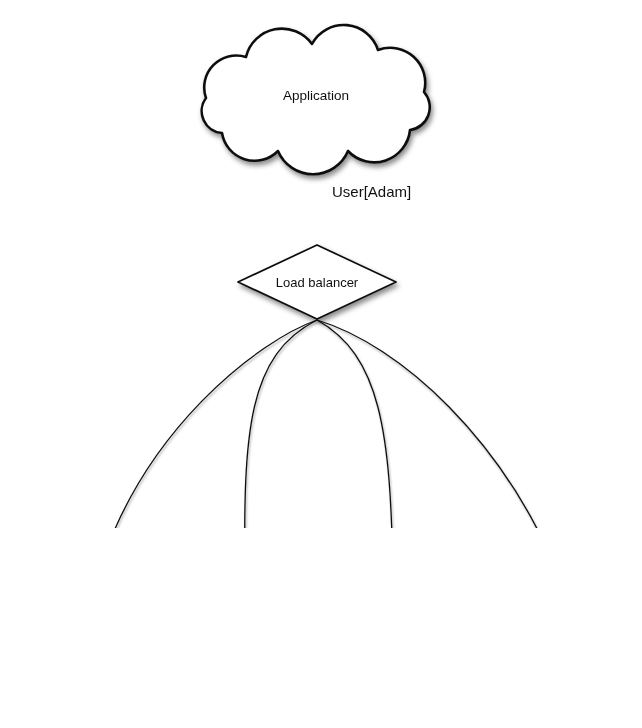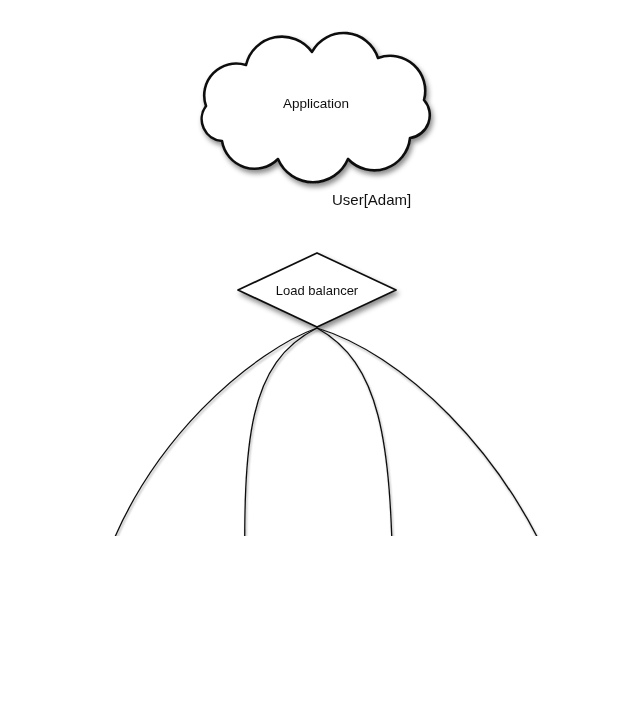--- a/index.html
+++ b/index.html
@@ -6,21 +6,20 @@
     margin: 0;
     padding: 0;
     background: #ffffff;
   }
   .canvas {
     position: relative;
     width: 642px;
     height: 528px;
     background: var(--background-color, #ffffff);
     overflow: hidden;
-    margin-top: 8px;
   }
   svg { display: block; }
   .shape {
     fill: var(--fill-color, #ffffff);
     stroke: var(--line-color, #111111);
     stroke-linejoin: round;
   }
   .edge {
     fill: none;
     stroke: var(--line-color, #111111);

